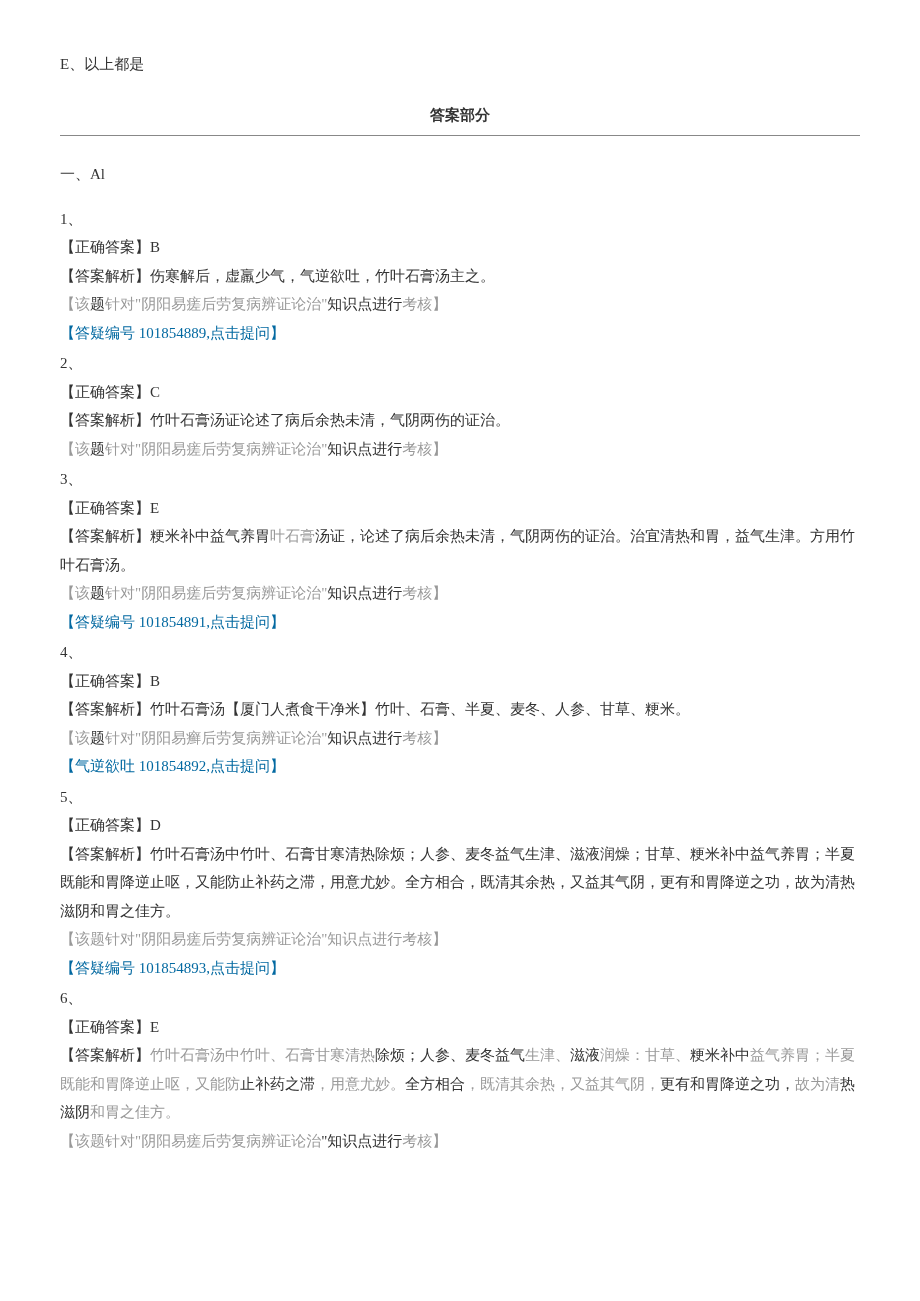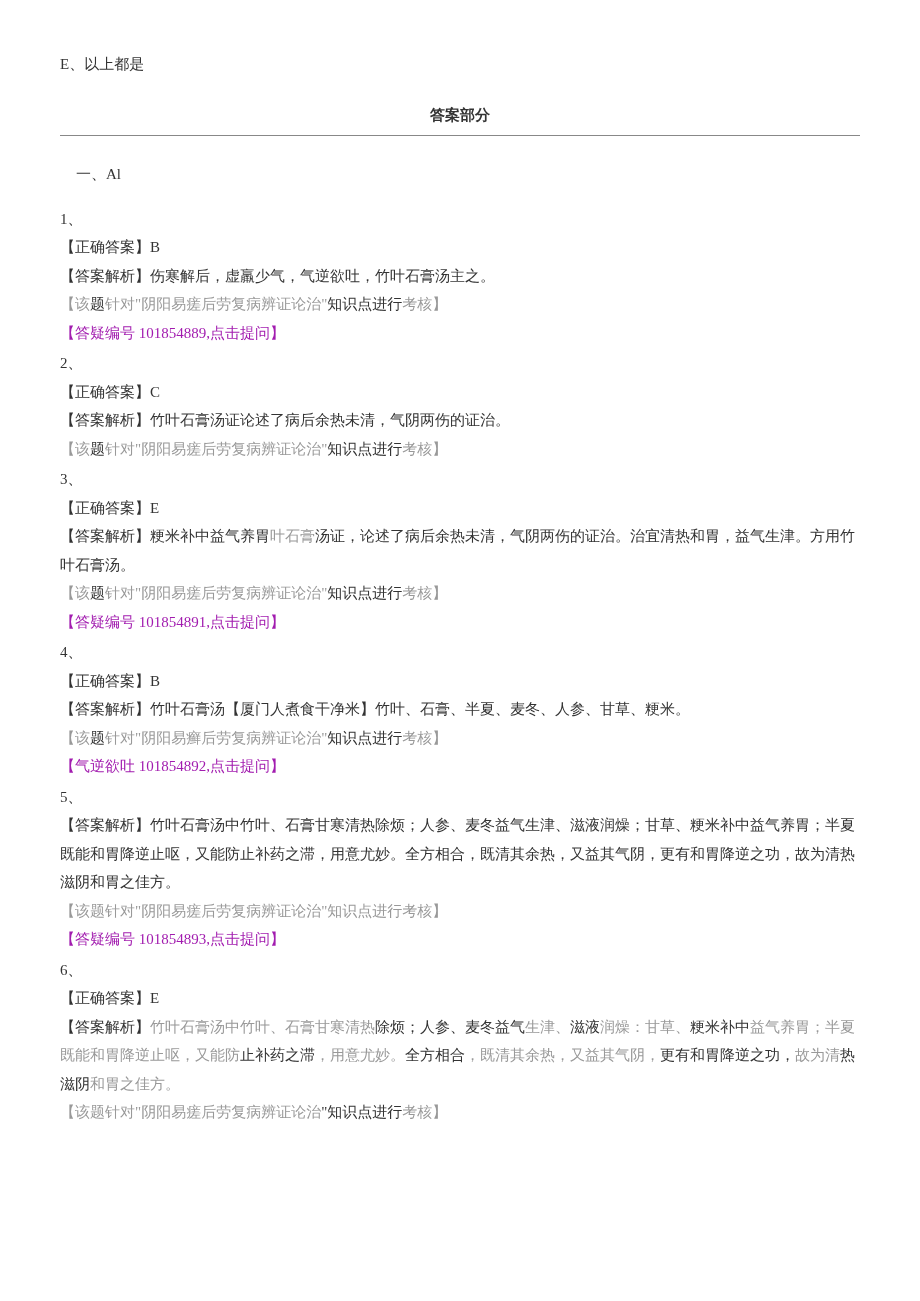--- a/index.html
+++ b/index.html
@@ -20,33 +20,33 @@
     text-align: center;
     font-weight: bold;
     margin: 22px 0 6px 0;
   }
   .hr-line {
     border: none;
     border-top: 1px solid #888;
     margin: 0 0 24px 0;
   }
   .section-head {
-    margin: 10px 0 16px 16px;
+    margin: 10px 0 16px 0;
   }
   .q-block {
     margin-bottom: 2px;
   }
   .q-num {
     margin: 0;
   }
   .gray {
     color: #999;
   }
   .link {
-    color: #a21caf;
+    color: #0369a1;
   }
   p {
     margin: 0;
   }
 </style>
 </head>
 <body>
 
 <p class="option-e">E、以上都是</p>
 
@@ -89,20 +89,21 @@
   <p><span>【正确答案】</span><span>B</span></p>
   <p><span>【答案解析】</span><span>竹叶石膏汤【厦门人煮食干净米】竹叶、石膏、半夏、麦冬、人参、甘草、粳米。</span></p>
   <p>
     <span class="gray">【该</span><span>题</span><span class="gray">针对"</span><span class="gray">阴阳易癣后劳复病辨证论治</span><span class="gray">"</span><span>知识点进行</span><span class="gray">考核</span><span class="gray">】</span>
   </p>
   <p class="link">【气逆欲吐 101854892,点击提问】</p>
 </div>
 
 <div class="q-block">
   <p class="q-num">5、</p>
+  <p><span>【正确答案】</span><span>D</span></p>
   <p><span>【答案解析】</span><span>竹叶石膏汤中竹叶、石膏甘寒清热除烦；人参、麦冬益气生津、滋液润燥；甘草、粳米补中益气养胃；半夏既能和胃降逆止呕，又能防止补药之滞，用意尤妙。全方相合，既清其余热，又益其气阴，更有和胃降逆之功，故为清热滋阴和胃之佳方。</span></p>
   <p>
     <span class="gray">【该题针对"</span><span class="gray">阴阳易瘥后劳复病辨证论治</span><span class="gray">"知识点进行</span><span class="gray">考核</span><span class="gray">】</span>
   </p>
   <p class="link">【答疑编号 101854893,点击提问】</p>
 </div>
 
 <div class="q-block">
   <p class="q-num">6、</p>
   <p><span>【正确答案】</span><span>E</span></p>

